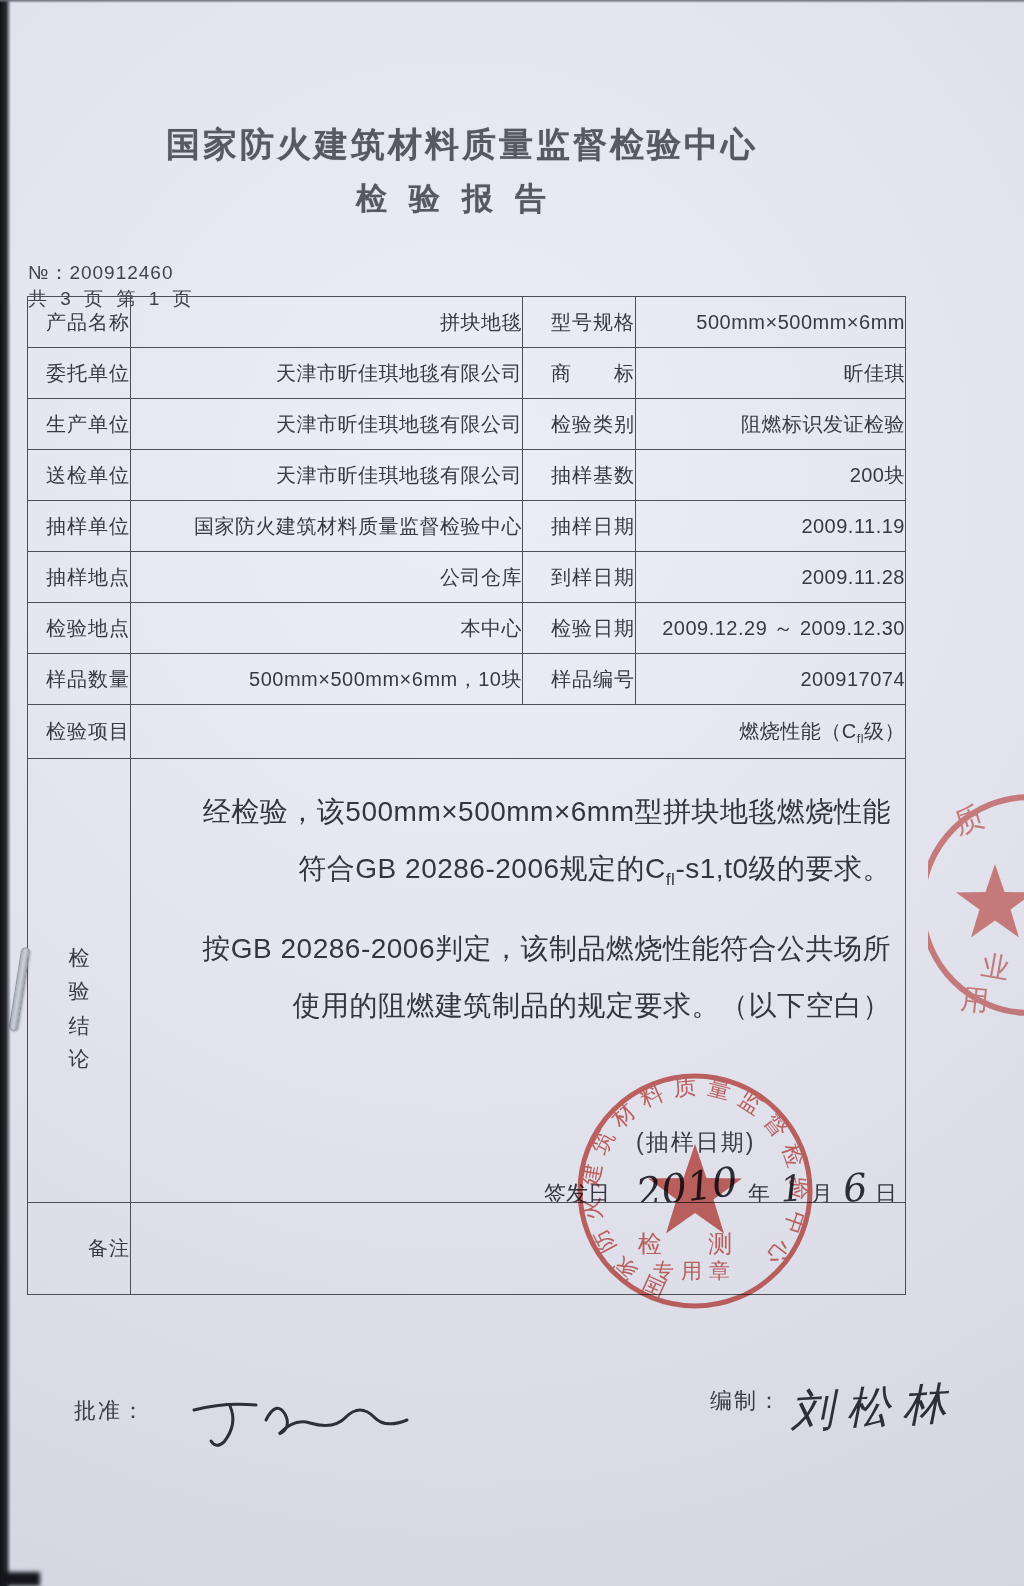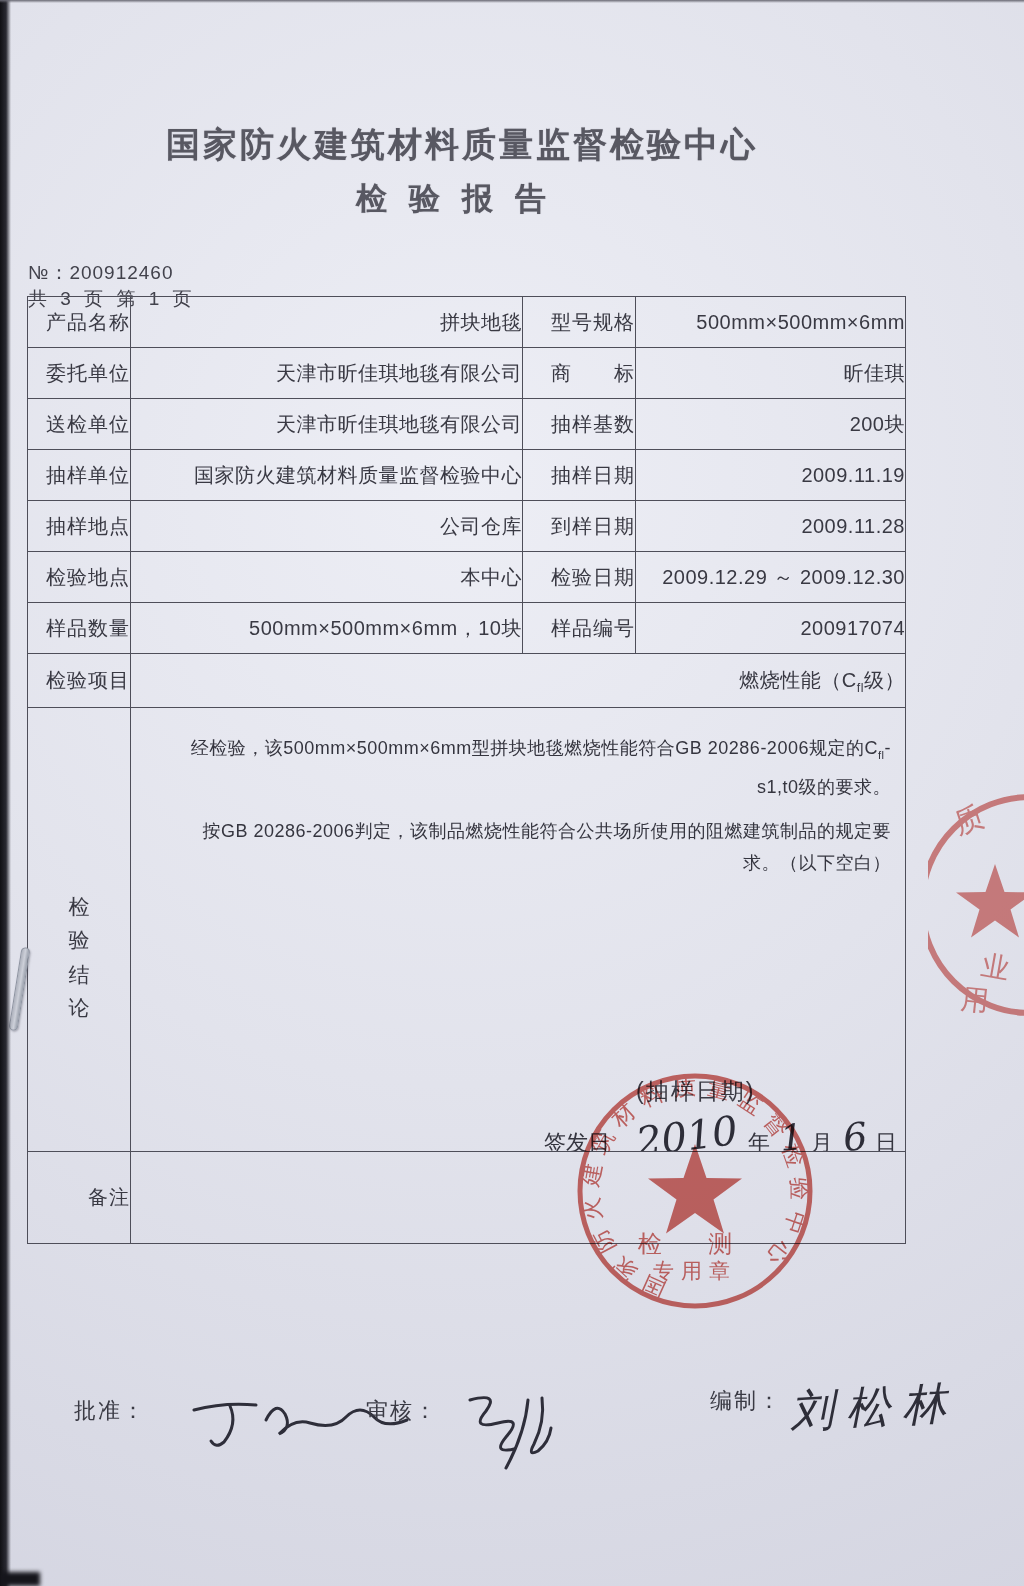--- a/index.html
+++ b/index.html
@@ -66,21 +66,21 @@
   tr.rc { height:444px; }
   tr.rr { height:92px; }
   .sub { font-size:.62em; vertical-align:sub; }
 
   .con-cell { position:relative; vertical-align:top; }
   .con-label-wrap { height:100%; display:flex; align-items:center; justify-content:center; }
   .vlabel {
     writing-mode:vertical-lr; letter-spacing:34px; margin-bottom:-34px;
     font-size:21px; color:#393943;
   }
-  .con-p { font-size:18px; line-height:32px; color:#35353f; letter-spacing:.5px; }
+  .con-p { font-size:28px; line-height:57px; color:#35353f; letter-spacing:.5px; }
   .con-p1 { margin:24px 14px 0 10px; text-indent:2em; }
   .con-p2 { margin:12px 14px 0 12px; text-indent:2em; }
   .seal-caption {
     position:absolute; left:505px; top:368px; font-size:23px; color:#3a3a44; letter-spacing:2px;
   }
   .issue-line {
     position:absolute; left:386px; top:405px; display:flex; align-items:baseline;
     font-size:22px; color:#35353f;
   }
   .issue-line .unit { margin:0 6px; letter-spacing:2px; }
@@ -133,20 +133,26 @@
       <td class="lab">产品名称</td>
       <td class="val">拼块地毯</td>
       <td class="lab">型号规格</td>
       <td class="val">500mm×500mm×6mm</td>
     </tr>
     <tr class="r">
       <td class="lab">委托单位</td>
       <td class="val">天津市昕佳琪地毯有限公司</td>
       <td class="lab">商　　标</td>
       <td class="val">昕佳琪</td>
+    </tr>
+    <tr class="r">
+      <td class="lab">生产单位</td>
+      <td class="val">天津市昕佳琪地毯有限公司</td>
+      <td class="lab">检验类别</td>
+      <td class="val">阻燃标识发证检验</td>
     </tr>
     <tr class="r">
       <td class="lab">送检单位</td>
       <td class="val">天津市昕佳琪地毯有限公司</td>
       <td class="lab">抽样基数</td>
       <td class="val">200块</td>
     </tr>
     <tr class="r">
       <td class="lab">抽样单位</td>
       <td class="val">国家防火建筑材料质量监督检验中心</td>
@@ -231,30 +237,20 @@
   <div class="sig-cluster sig-a">
     <span class="sig-label">批准：</span>
     <svg class="sig-svg" width="225" height="66" viewBox="0 0 225 66">
       <g fill="none" stroke="#2e2e3a" stroke-width="3" stroke-linecap="round">
         <path d="M8 22 Q38 14 70 17"></path>
         <path d="M44 18 Q52 36 38 54 Q30 61 25 53"></path>
         <path d="M80 32 Q90 12 99 26 Q106 40 93 46 Q108 30 124 35 Q148 42 160 29 Q174 15 188 29 Q199 41 221 32"></path>
       </g>
     </svg>
   </div>
-  <div class="sig-cluster sig-b">
-    <span class="sig-label">审核：</span>
-    <svg class="sig-svg" width="130" height="86" viewBox="0 0 130 86">
-      <g fill="none" stroke="#2e2e3a" stroke-width="3" stroke-linecap="round">
-        <path d="M28 12 Q58 4 44 23 Q28 42 56 35 Q82 28 64 49 Q50 66 72 61"></path>
-        <path d="M86 12 Q83 45 64 80"></path>
-        <path d="M100 10 Q103 34 92 56 Q85 69 96 63 Q107 54 109 40"></path>
-      </g>
-    </svg>
-  </div>
   <div class="sig-cluster sig-c">
     <span class="sig-label">编制：</span>
     <span class="prep-name">刘松林</span>
   </div>
 
   <div class="staple"></div>
   <div class="scan-edge-left"></div>
   <div class="scan-edge-top"></div>
   <div class="scan-smudge-bl"></div>
 </div>

